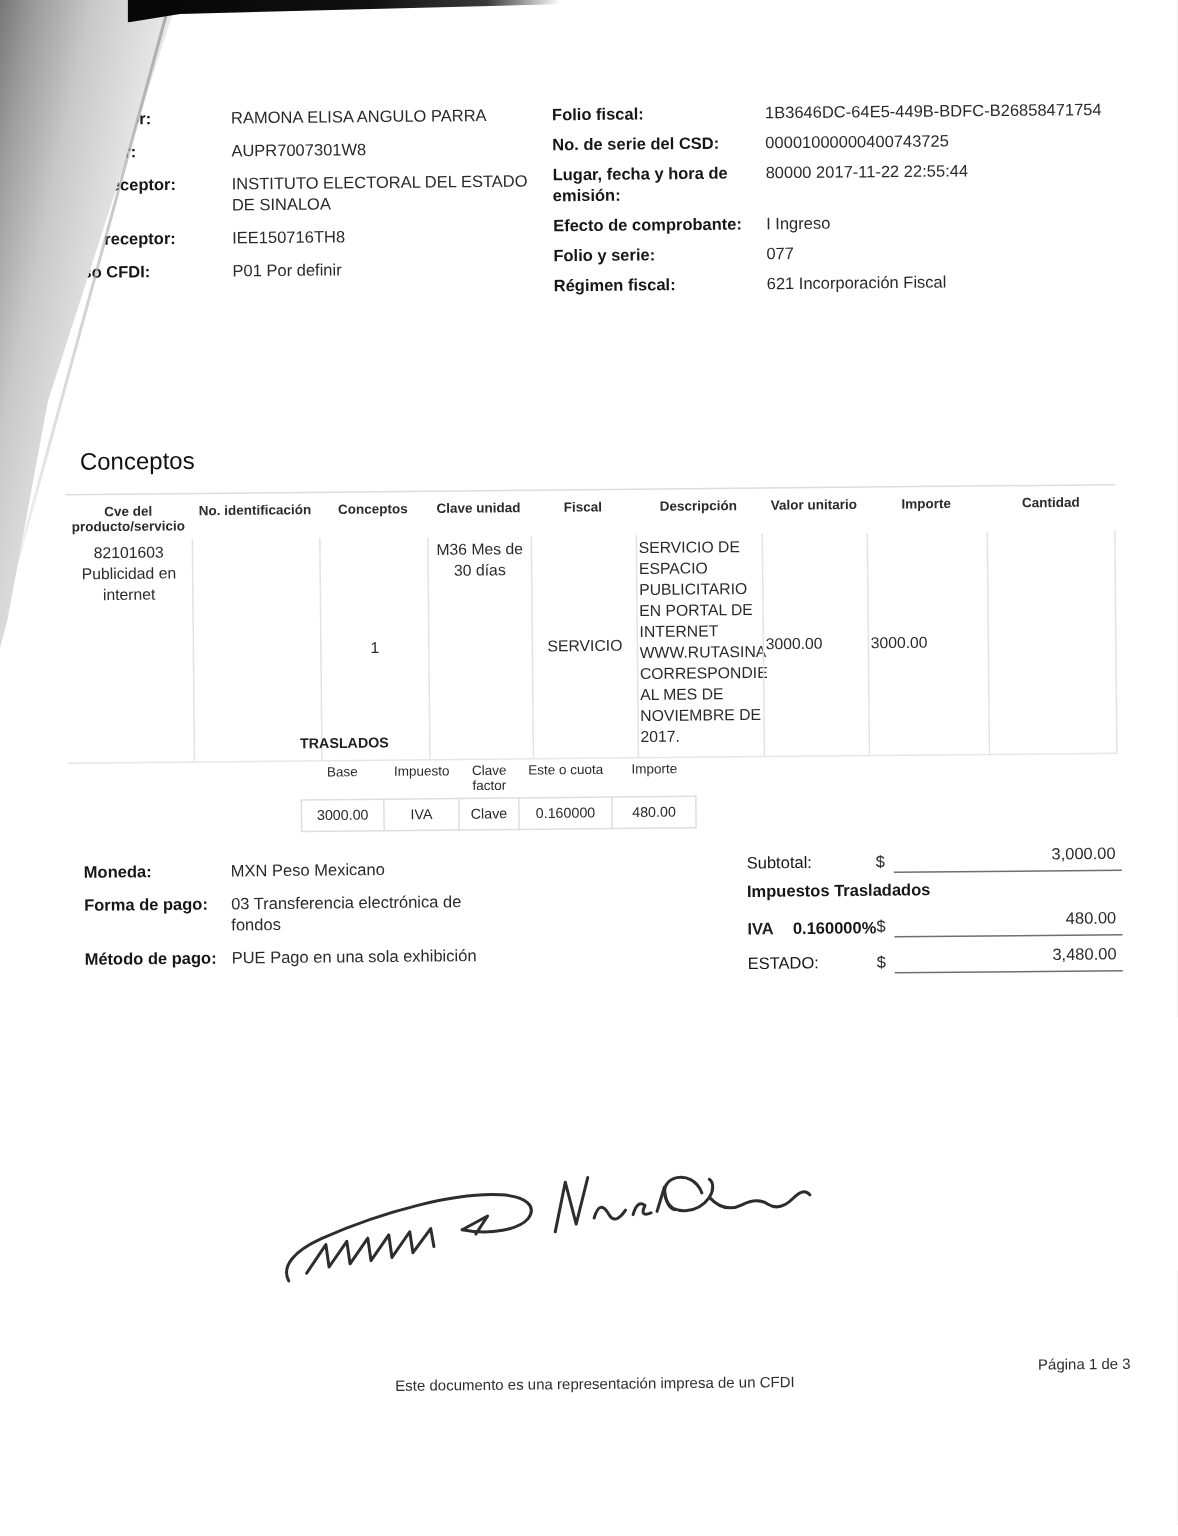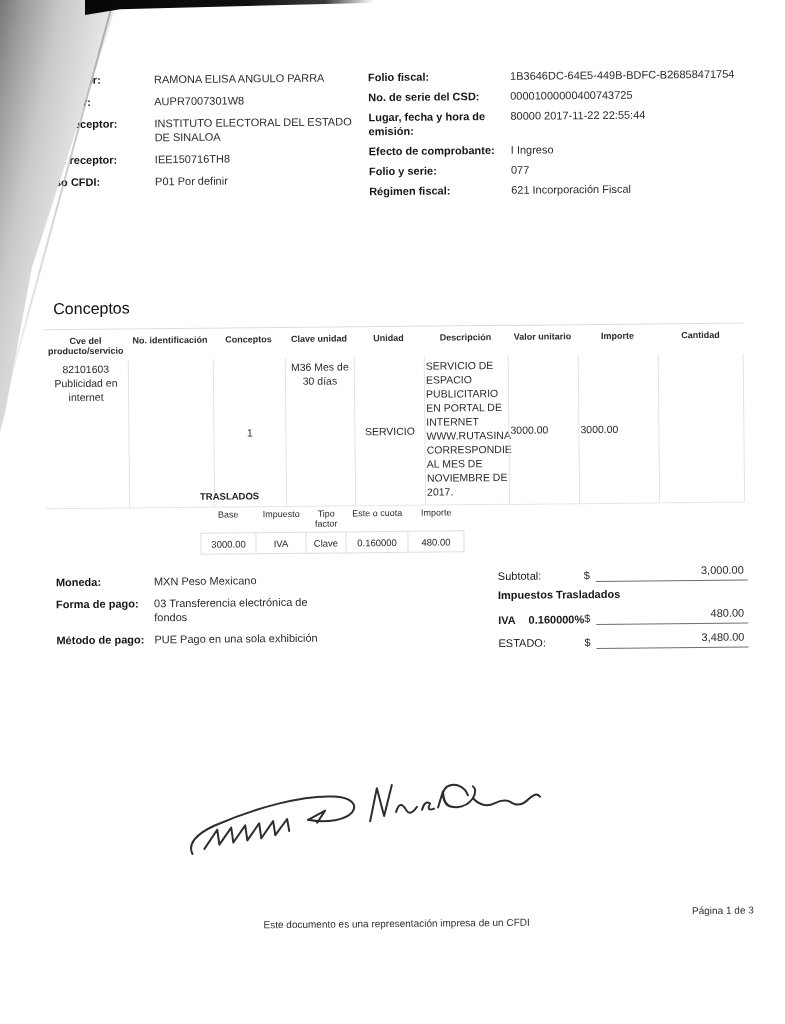--- a/index.html
+++ b/index.html
@@ -158,21 +158,21 @@
     </div>
 
     <div class="conceptos-title">Conceptos</div>
 
     <div class="ctable">
       <div class="c-head">
         <div>Cve del producto/servicio</div>
         <div>No. identificación</div>
         <div>Conceptos</div>
         <div>Clave unidad</div>
-        <div>Unidad</div>
+        <div>Fiscal</div>
         <div>Descripción</div>
         <div>Valor unitario</div>
         <div>Importe</div>
         <div>Cantidad</div>
       </div>
       <div class="c-body">
         <div class="cell-top">82101603 Publicidad en internet</div>
         <div class="cell-mid"></div>
         <div class="cell-mid">1</div>
         <div class="cell-top">M36 Mes de 30 días</div>
@@ -182,21 +182,21 @@
         <div class="cell-amt">3000.00</div>
         <div class="cell-mid"></div>
       </div>
     </div>
 
     <div class="traslados">
       <div class="t-title">TRASLADOS</div>
       <div class="t-head">
         <div>Base</div>
         <div>Impuesto</div>
-        <div>Tipo factor</div>
+        <div>Clave factor</div>
         <div>Este o cuota</div>
         <div>Importe</div>
       </div>
       <div class="t-row">
         <div>3000.00</div>
         <div>IVA</div>
         <div>Clave</div>
         <div>0.160000</div>
         <div>480.00</div>
       </div>

